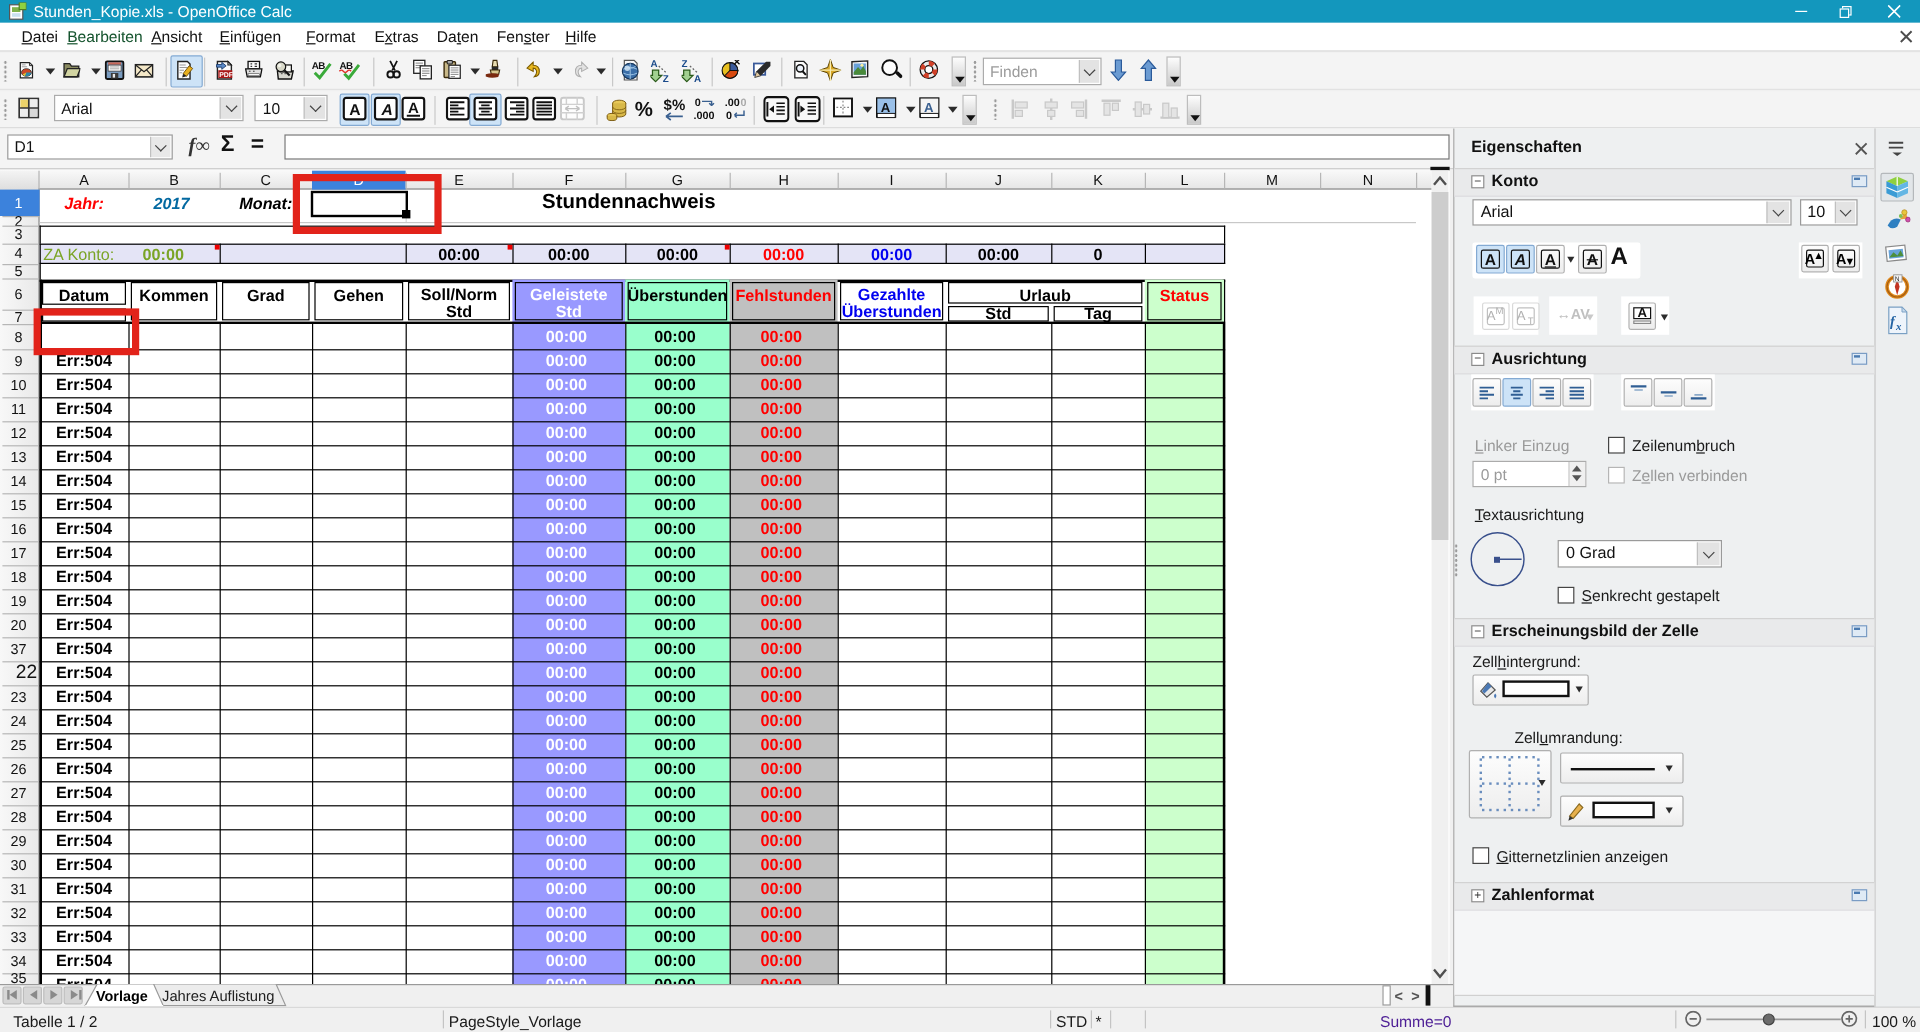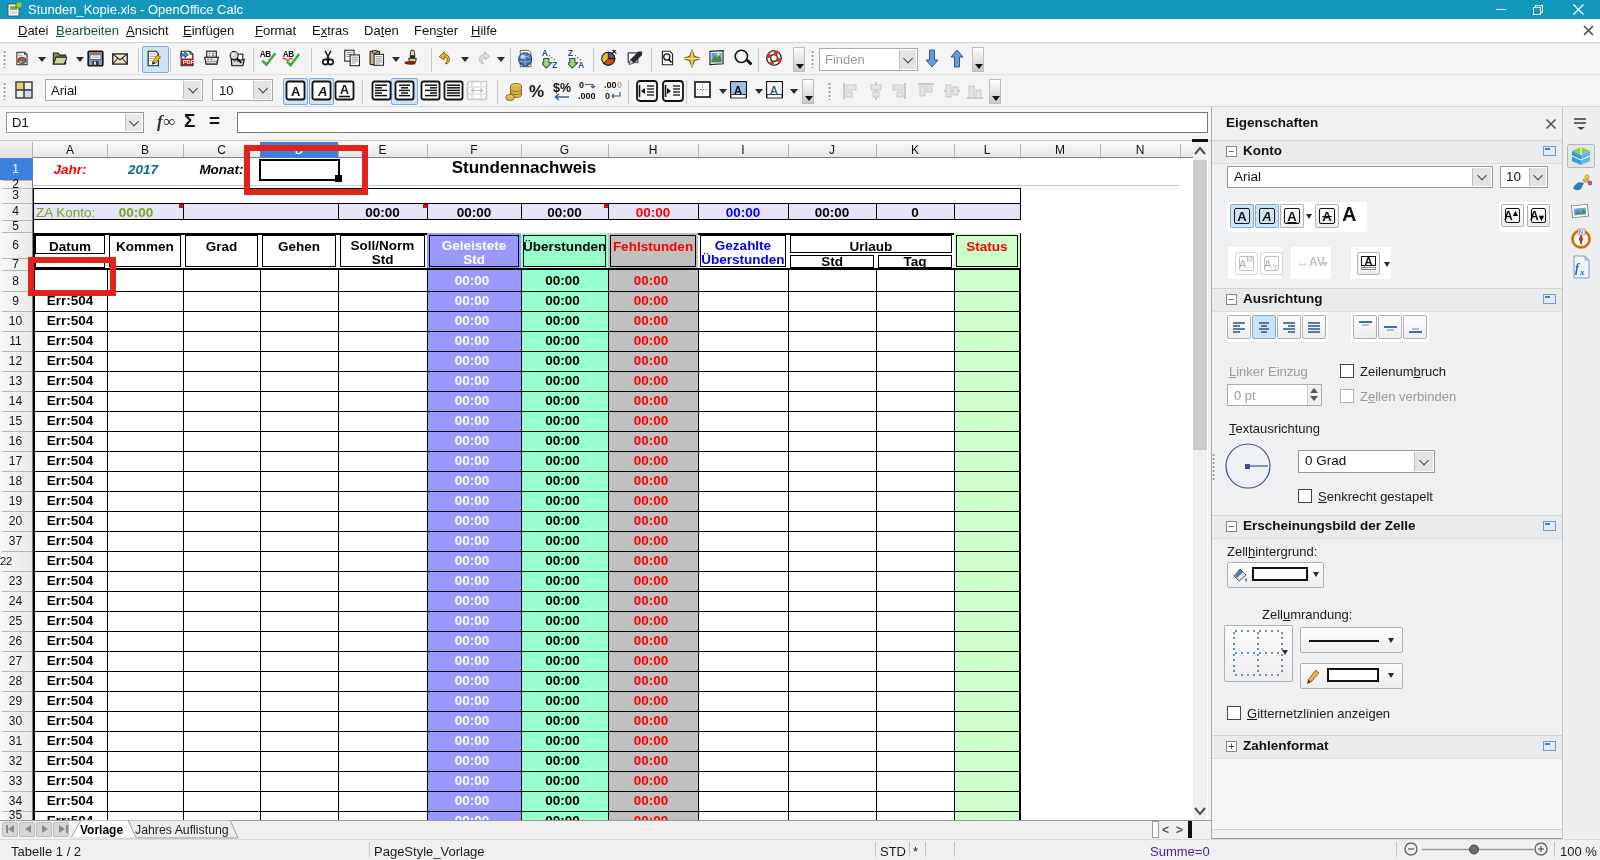--- a/index.html
+++ b/index.html
@@ -477,21 +477,21 @@
 <div class="ab" style="left:0;top:309px;width:31px;height:20px;font-size:12px;text-align:center;color:#111;line-height:20px;">17</div>
 <div class="ab" style="left:2px;top:329px;width:30px;height:1px;background:#b6b6b6;"></div>
 <div class="ab" style="left:0;top:329px;width:31px;height:20px;font-size:12px;text-align:center;color:#111;line-height:20px;">18</div>
 <div class="ab" style="left:2px;top:349px;width:30px;height:1px;background:#b6b6b6;"></div>
 <div class="ab" style="left:0;top:349px;width:31px;height:20px;font-size:12px;text-align:center;color:#111;line-height:20px;">19</div>
 <div class="ab" style="left:2px;top:369px;width:30px;height:1px;background:#b6b6b6;"></div>
 <div class="ab" style="left:0;top:369px;width:31px;height:20px;font-size:12px;text-align:center;color:#111;line-height:20px;">20</div>
 <div class="ab" style="left:2px;top:389px;width:30px;height:1px;background:#b6b6b6;"></div>
 <div class="ab" style="left:0;top:389px;width:31px;height:20px;font-size:12px;text-align:center;color:#111;line-height:20px;">37</div>
 <div class="ab" style="left:2px;top:409px;width:30px;height:1px;background:#b6b6b6;"></div>
-<div class="ab" style="left:0;top:409px;width:31px;height:20px;font-size:11px;text-align:left;color:#111;line-height:20px;">22</div>
+<div class="ab" style="left:0;top:409px;width:31px;height:20px;font-size:16px;text-align:right;color:#111;line-height:20px;">22</div>
 <div class="ab" style="left:2px;top:429px;width:30px;height:1px;background:#b6b6b6;"></div>
 <div class="ab" style="left:0;top:429px;width:31px;height:20px;font-size:12px;text-align:center;color:#111;line-height:20px;">23</div>
 <div class="ab" style="left:2px;top:449px;width:30px;height:1px;background:#b6b6b6;"></div>
 <div class="ab" style="left:0;top:449px;width:31px;height:20px;font-size:12px;text-align:center;color:#111;line-height:20px;">24</div>
 <div class="ab" style="left:2px;top:469px;width:30px;height:1px;background:#b6b6b6;"></div>
 <div class="ab" style="left:0;top:469px;width:31px;height:20px;font-size:12px;text-align:center;color:#111;line-height:20px;">25</div>
 <div class="ab" style="left:2px;top:489px;width:30px;height:1px;background:#b6b6b6;"></div>
 <div class="ab" style="left:0;top:489px;width:31px;height:20px;font-size:12px;text-align:center;color:#111;line-height:20px;">26</div>
 <div class="ab" style="left:2px;top:509px;width:30px;height:1px;background:#b6b6b6;"></div>
 <div class="ab" style="left:0;top:509px;width:31px;height:20px;font-size:12px;text-align:center;color:#111;line-height:20px;">27</div>

